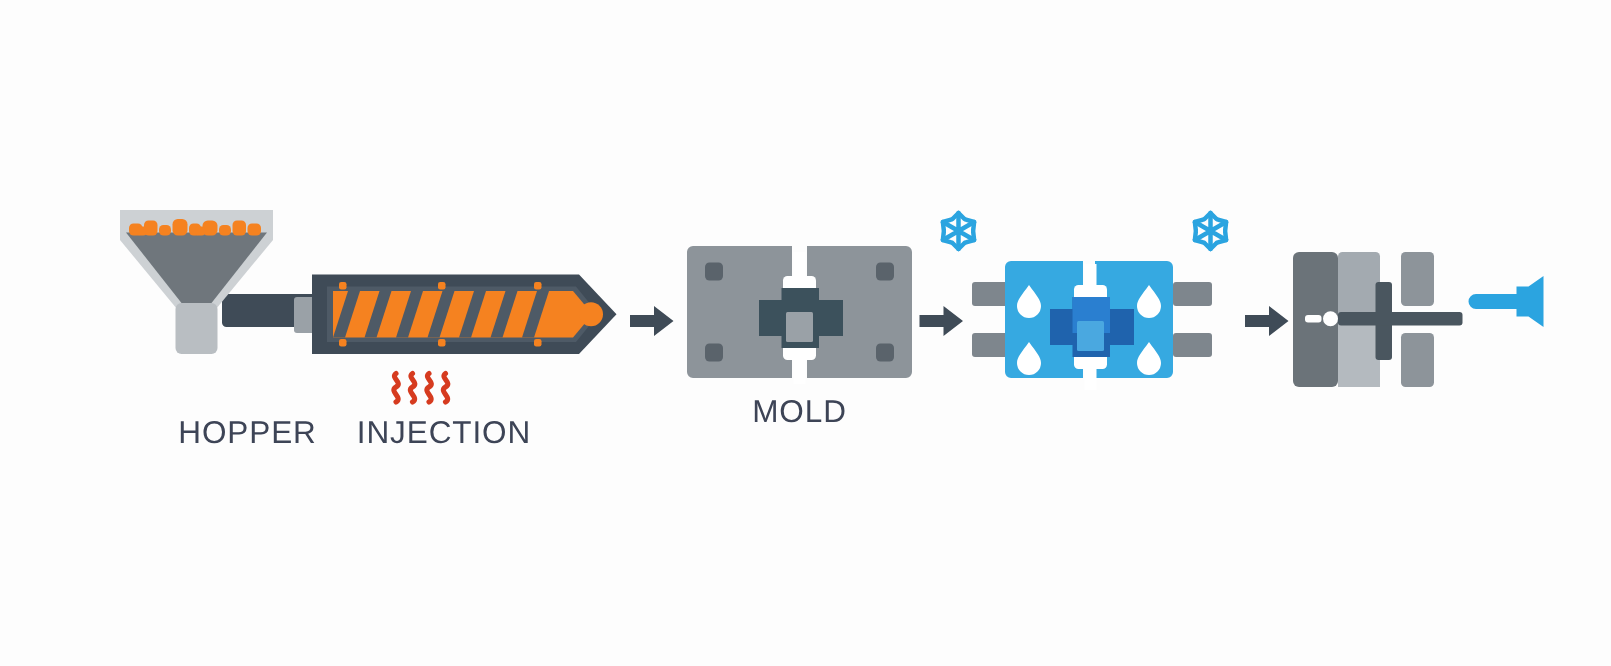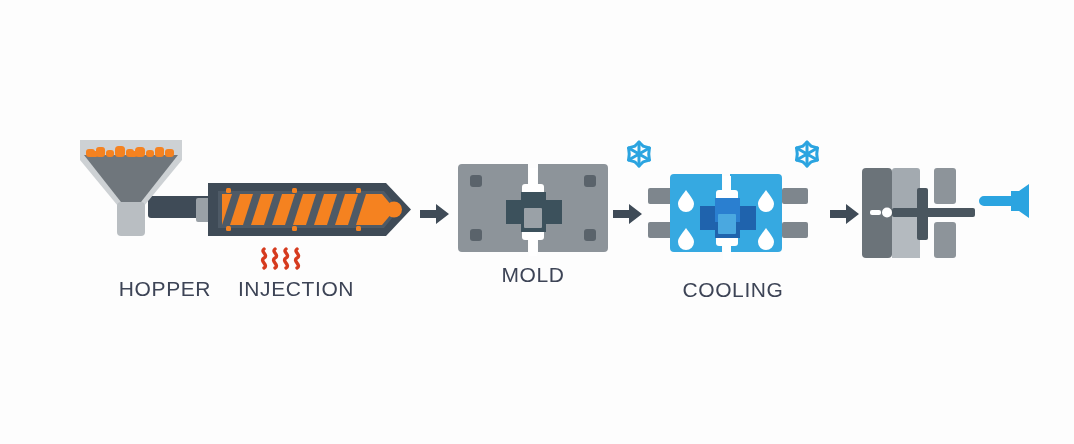--- a/index.html
+++ b/index.html
@@ -192,21 +192,20 @@
 
       <rect x="68" y="52" width="22" height="20" rx="3" fill="#ffffff"></rect>
       <rect x="68" y="88" width="22" height="20" rx="3" fill="#ffffff"></rect>
       <rect x="75" y="38" width="8" height="18" fill="#ffffff"></rect>
       <rect x="75" y="104" width="8" height="18" fill="#ffffff"></rect>
 
       <path d="M52 68 H67 V60 H92 V68 H108 V92 H92 V100 H67 V92 H52 Z" fill="#1f63ad"></path>
       <rect x="67" y="60" width="25" height="24" fill="#2a7fd0"></rect>
       <rect x="70" y="76" width="18" height="20" rx="1" fill="#4aa8e0"></rect>
     </svg>
-    <div class="step-label" style="left:-24px; top:140px; width:218px;">COOLING</div>
   </div>
 
   <div class="arrow" style="left:830px; top:202px;">
     <svg width="30" height="24" viewBox="0 0 30 24">
       <path d="M0 8 H16 V2 L29 12 L16 22 V16 H0 Z" fill="#3f4b57"></path>
     </svg>
   </div>
 
   <div class="step" style="left:862px; top:164px;">
     <svg width="170" height="98" viewBox="0 0 170 98">

